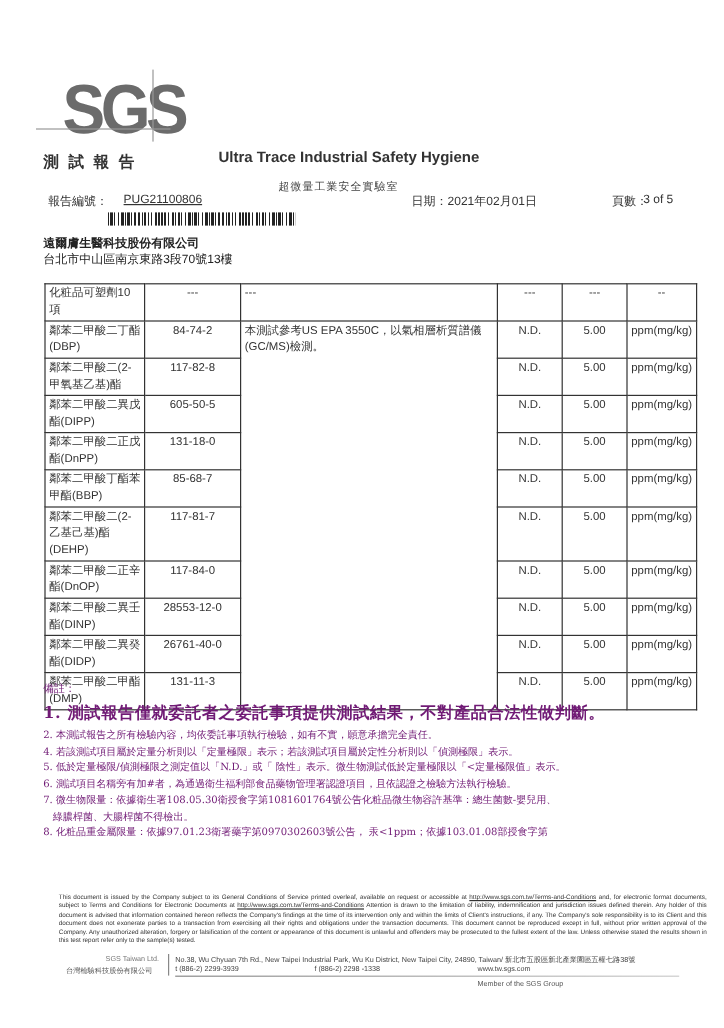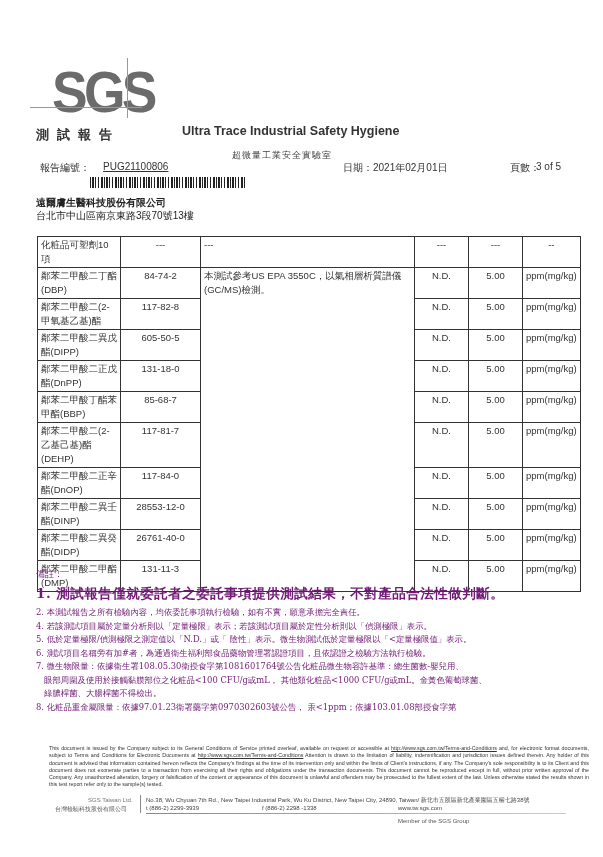--- a/index.html
+++ b/index.html
@@ -143,21 +143,20 @@
   </table>
 
 <div class="abs notes">
   <div class="note-head">備註：</div>
   <div class="note-big">1. 測試報告僅就委託者之委託事項提供測試結果，不對產品合法性做判斷。</div>
   <div class="note">2. 本測試報告之所有檢驗內容，均依委託事項執行檢驗，如有不實，願意承擔完全責任。</div>
   <div class="note">4. 若該測試項目屬於定量分析則以「定量極限」表示；若該測試項目屬於定性分析則以「偵測極限」表示。</div>
   <div class="note">5. 低於定量極限/偵測極限之測定值以「N.D.」或「 陰性」表示。微生物測試低於定量極限以「&lt;定量極限值」表示。</div>
   <div class="note">6. 測試項目名稱旁有加#者，為通過衛生福利部食品藥物管理署認證項目，且依認證之檢驗方法執行檢驗。</div>
   <div class="note">7. 微生物限量：依據衛生署108.05.30衛授食字第1081601764號公告化粧品微生物容許基準：總生菌數-嬰兒用、</div>
-  <div class="note indent">眼部周圍及使用於接觸黏膜部位之化粧品&lt;100 CFU/g或mL， 其他類化粧品&lt;1000 CFU/g或mL。金黃色葡萄球菌、</div>
   <div class="note indent">綠膿桿菌、大腸桿菌不得檢出。</div>
   <div class="note">8. 化粧品重金屬限量：依據97.01.23衛署藥字第0970302603號公告， 汞&lt;1ppm；依據103.01.08部授食字第</div>
 </div>
 
 <div class="abs legal"><span>This document is issued by the Company subject to its General Conditions of Service printed overleaf, available on request or accessible at </span><u>http://www.sgs.com.tw/Terms-and-Conditions</u><span> and, for electronic format documents, subject to Terms and Conditions for Electronic Documents at </span><u>http://www.sgs.com.tw/Terms-and-Conditions</u><span> Attention is drawn to the limitation of liability, indemnification and jurisdiction issues defined therein. Any holder of this document is advised that information contained hereon reflects the Company's findings at the time of its intervention only and within the limits of Client's instructions, if any. The Company's sole responsibility is to its Client and this document does not exonerate parties to a transaction from exercising all their rights and obligations under the transaction documents. This document cannot be reproduced except in full, without prior written approval of the Company. Any unauthorized alteration, forgery or falsification of the content or appearance of this document is unlawful and offenders may be prosecuted to the fullest extent of the law. Unless otherwise stated the results shown in this test report refer only to the sample(s) tested.</span></div>
 
 <div class="abs footer-left1">SGS Taiwan Ltd.</div>
 <div class="abs footer-left2">台灣檢驗科技股份有限公司</div>
 <div class="abs footer-vline"></div>
 <div class="abs footer-addr">No.38, Wu Chyuan 7th Rd., New Taipei Industrial Park, Wu Ku District, New Taipei City, 24890, Taiwan/ 新北市五股區新北產業園區五權七路38號</div>

